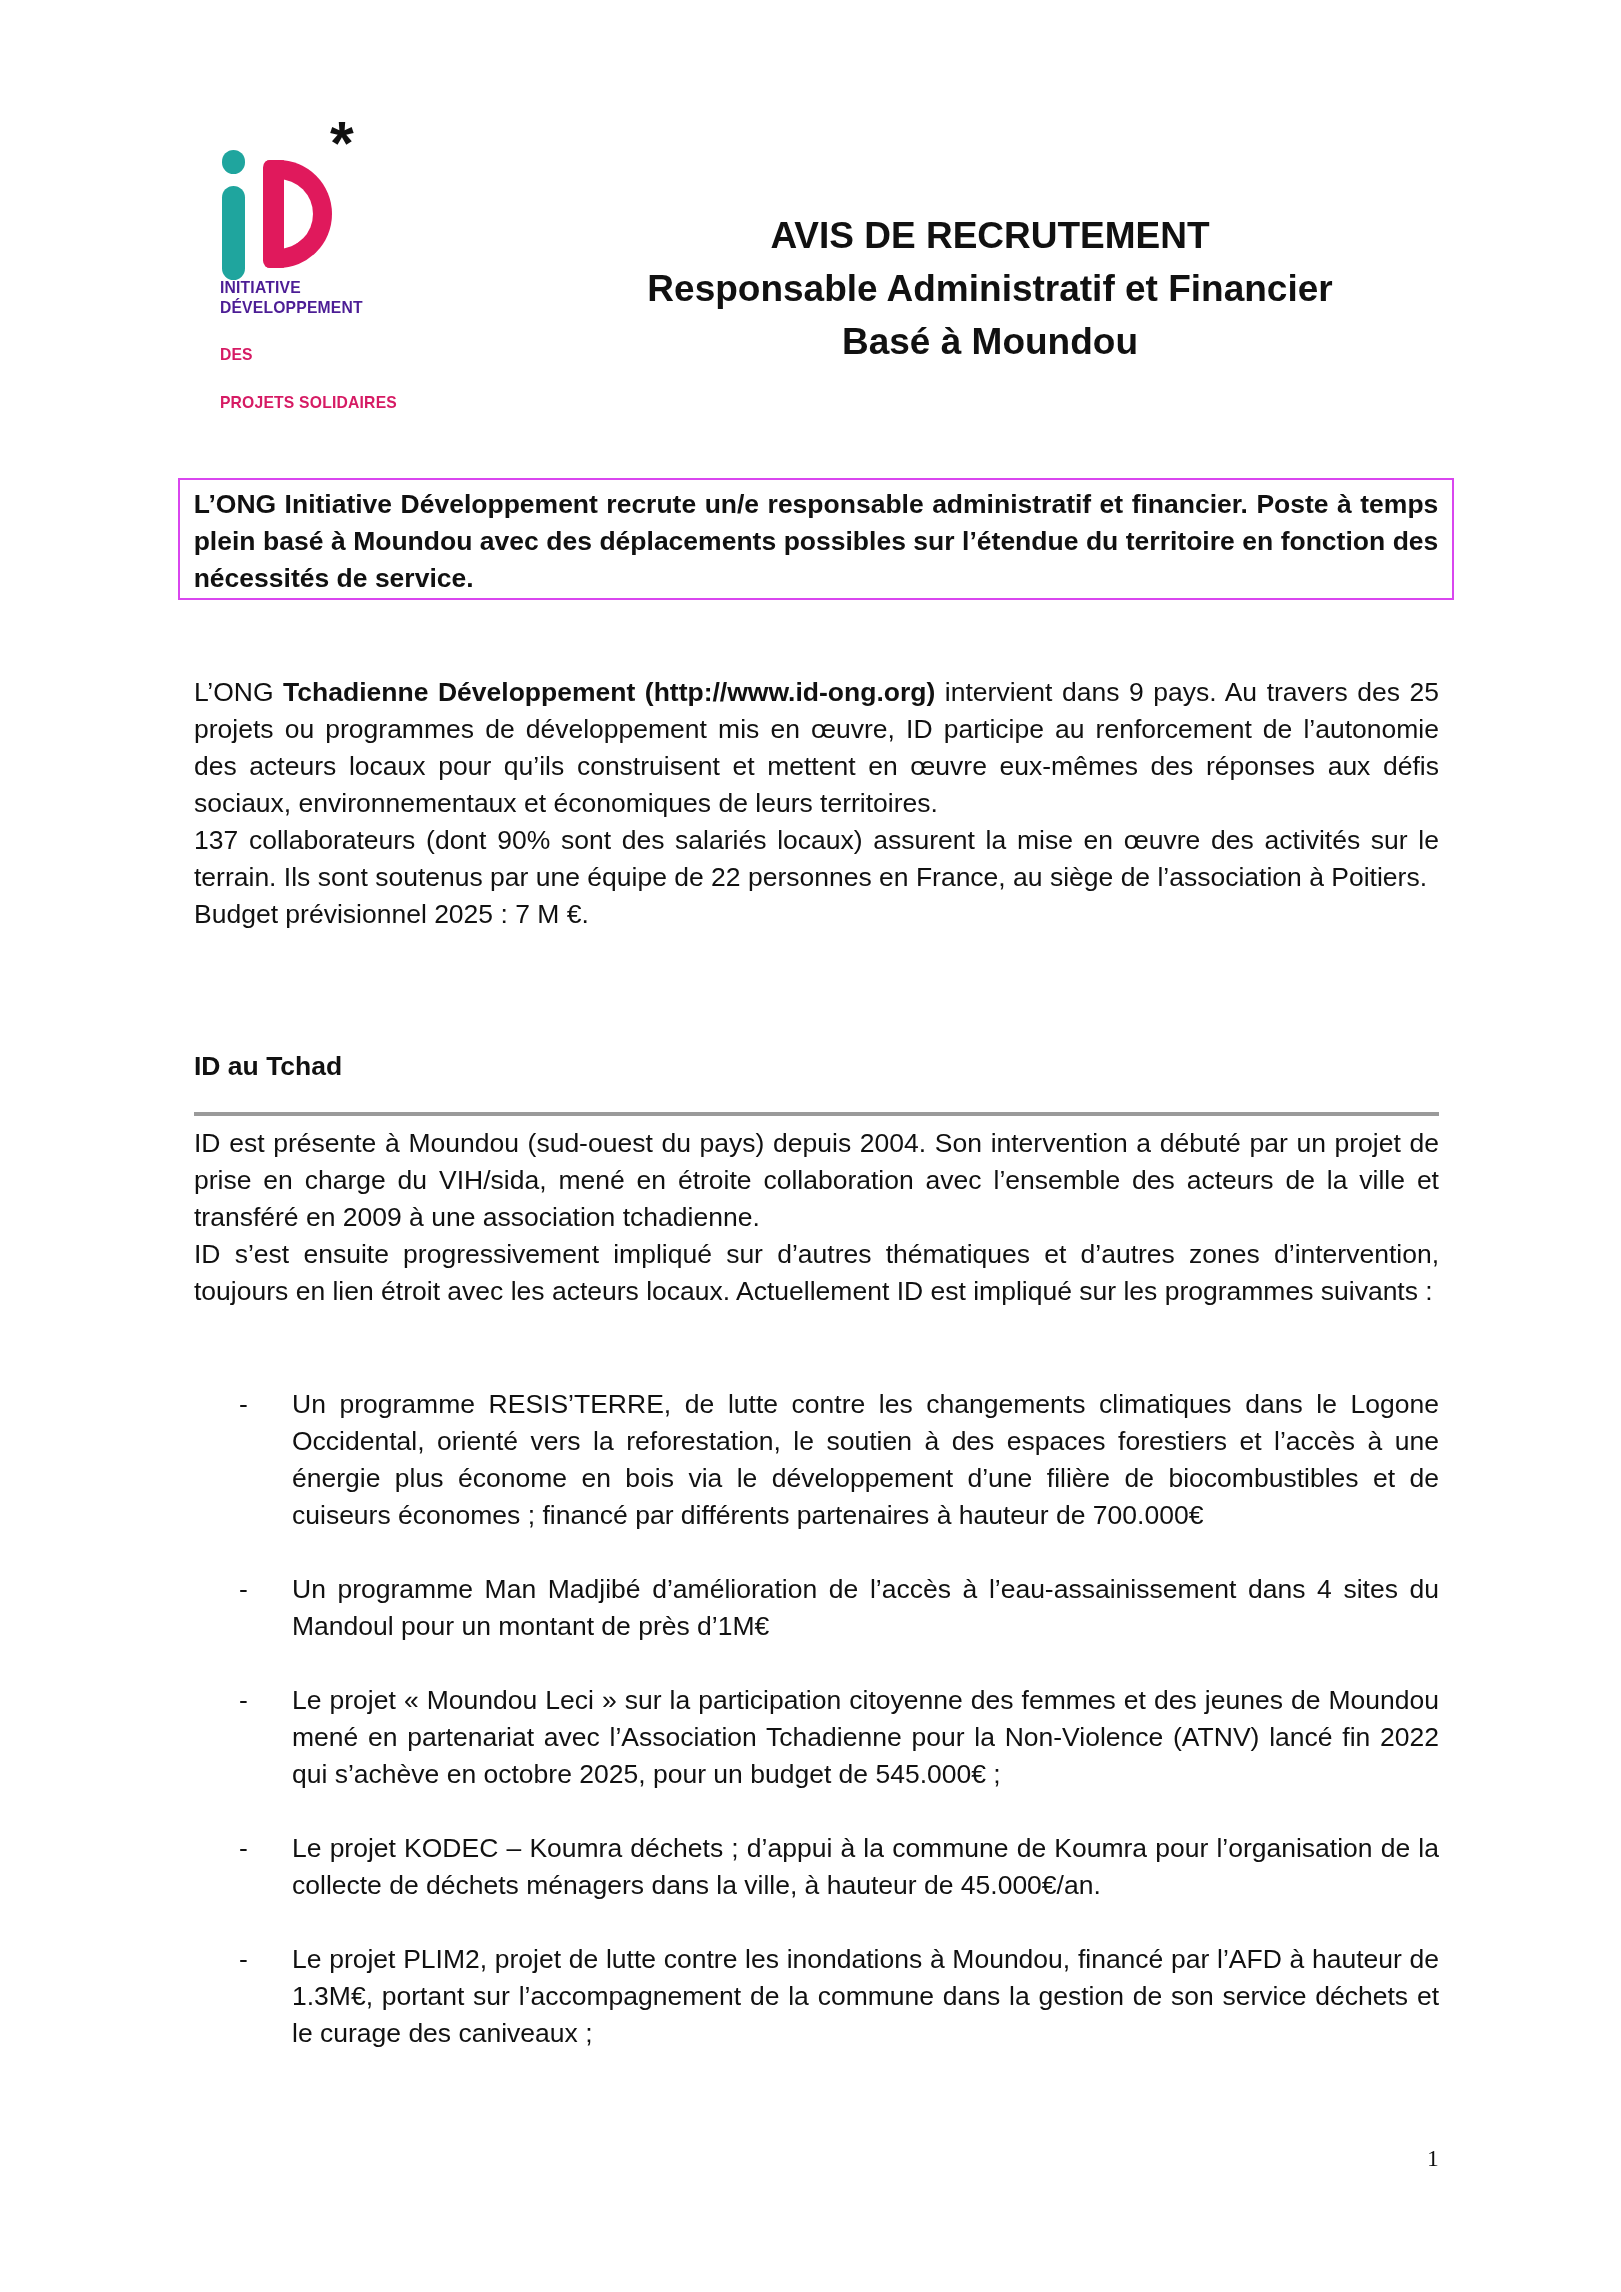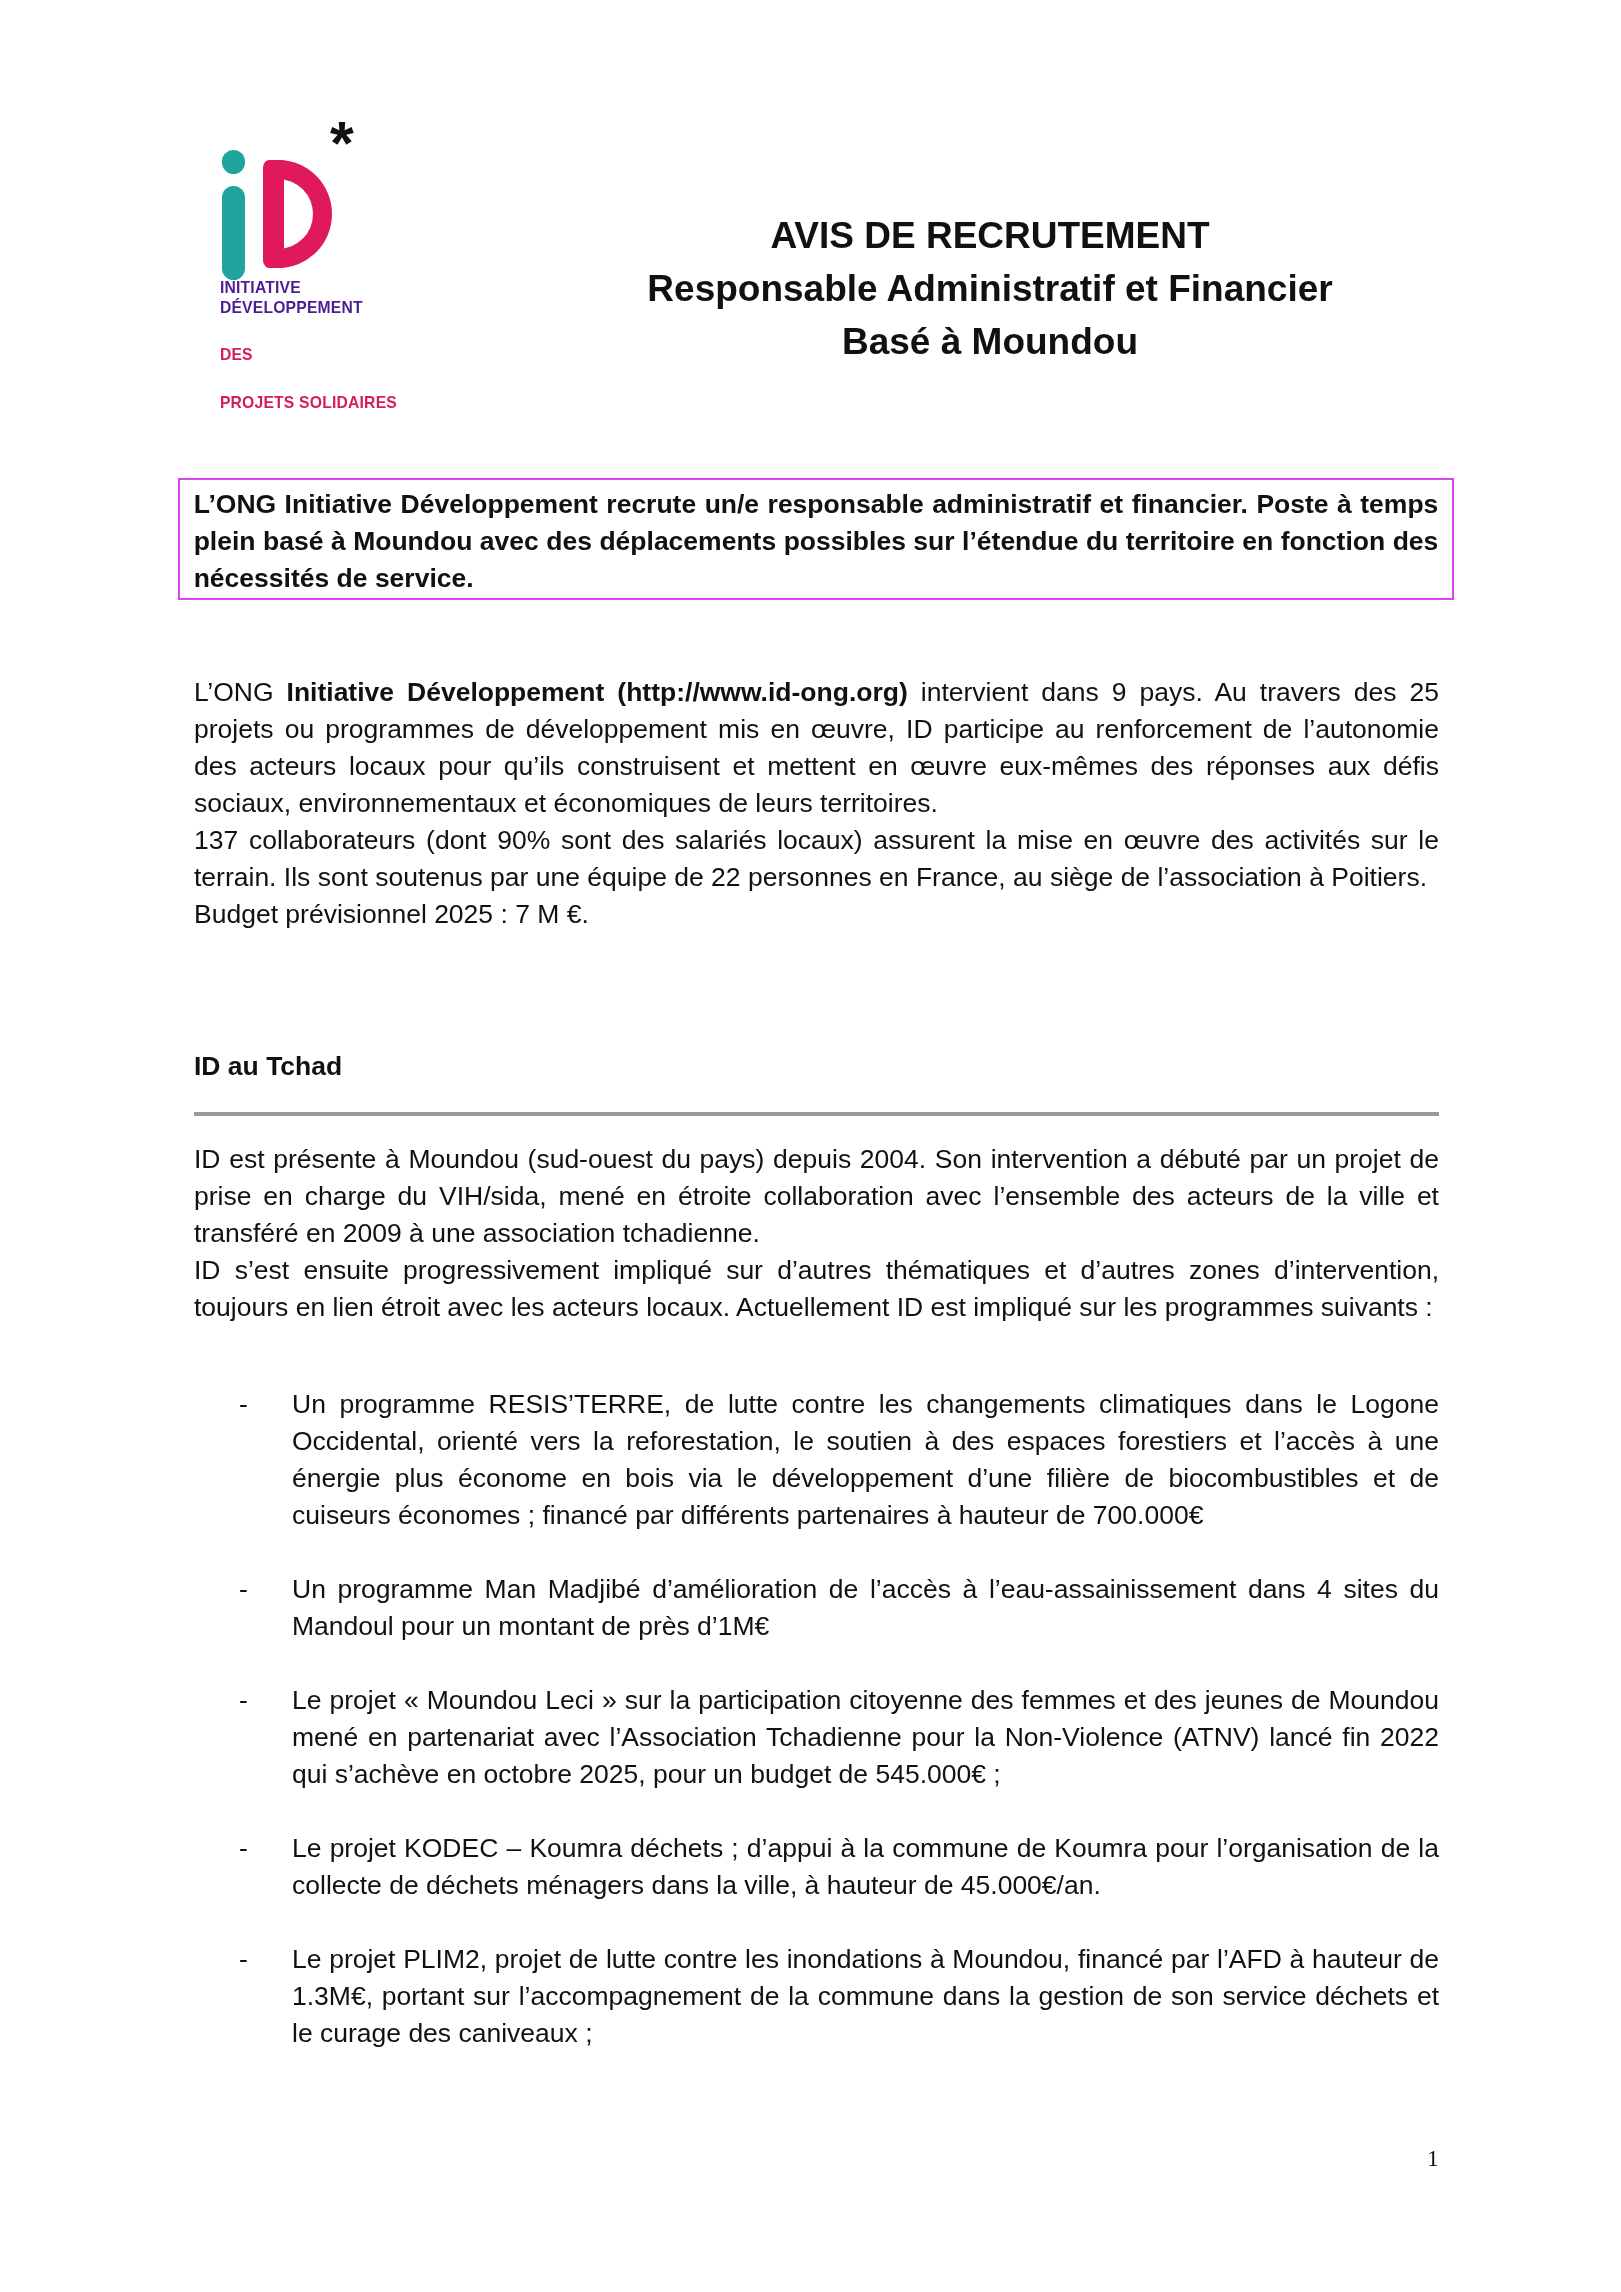--- a/index.html
+++ b/index.html
@@ -21,21 +21,21 @@
 
   .notice-box { position:absolute; left:178px; top:478px; width:1276px; height:122px;
                 border:2px solid #d946ef; box-sizing:border-box; padding:5.9px 13.7px 0 13.7px;
                 font-size:26.5px; line-height:37px; font-weight:bold; text-align:justify; }
 
   .para { position:absolute; left:194px; width:1245px; font-size:26.5px; line-height:37px; text-align:justify; }
   .para b { font-weight:bold; }
   .intro { top:674px; }
   .section-title { position:absolute; left:194px; top:1051px; font-size:26.5px; font-weight:bold; }
   .rule { position:absolute; left:194px; top:1112px; width:1245px; height:3.9px; background:#9a9a9a; }
-  .tchad { top:1125px;margin-top:16px; }
+  .tchad { top:1125px; }
 
   .bullets { position:absolute; left:194px; top:1386px; width:1245px; font-size:26.5px; line-height:37px; }
   .bullet { display:flex; margin-bottom:37px; }
   .bullet .dash { width:98px; flex:0 0 98px; padding-left:45px; box-sizing:border-box; }
   .bullet .txt { flex:1; text-align:justify; }
 
   .page-num { position:absolute; left:1427px; top:2145px; font-family:"Liberation Serif", serif; font-size:23.5px; }
 </style>
 </head>
 <body>
@@ -57,21 +57,21 @@
 
 <div class="title-block">
   <div>AVIS DE RECRUTEMENT</div>
   <div>Responsable Administratif et Financier</div>
   <div>Basé à Moundou</div>
 </div>
 
 <div class="notice-box">L’ONG Initiative Développement recrute un/e responsable administratif et financier. Poste à temps plein basé à Moundou avec des déplacements possibles sur l’étendue du territoire en fonction des nécessités de service.</div>
 
 <div class="para intro">
-  <div><span>L’ONG </span><b>Initiative Développement (http://www.id-ong.org)</b><span> intervient dans 9 pays. Au travers des 25 projets ou programmes de développement mis en œuvre, ID participe au renforcement de l’autonomie des acteurs locaux pour qu’ils construisent et mettent en œuvre eux-mêmes des réponses aux défis sociaux, environnementaux et économiques de leurs territoires.</span></div>
+  <div><span>L’ONG </span><b>Tchadienne Développement (http://www.id-ong.org)</b><span> intervient dans 9 pays. Au travers des 25 projets ou programmes de développement mis en œuvre, ID participe au renforcement de l’autonomie des acteurs locaux pour qu’ils construisent et mettent en œuvre eux-mêmes des réponses aux défis sociaux, environnementaux et économiques de leurs territoires.</span></div>
   <div>137 collaborateurs (dont 90% sont des salariés locaux) assurent la mise en œuvre des activités sur le terrain. Ils sont soutenus par une équipe de 22 personnes en France, au siège de l’association à Poitiers.</div>
   <div>Budget prévisionnel 2025 : 7 M €.</div>
 </div>
 
 <div class="section-title">ID au Tchad</div>
 <div class="rule"></div>
 
 <div class="para tchad">
   <div>ID est présente à Moundou (sud-ouest du pays) depuis 2004.  Son intervention a débuté par un projet de prise en charge du VIH/sida, mené en étroite collaboration avec l’ensemble des acteurs de la ville et transféré en 2009 à une association tchadienne.</div>
   <div>ID s’est ensuite progressivement impliqué sur d’autres thématiques et d’autres zones d’intervention, toujours en lien étroit avec les acteurs locaux. Actuellement ID est impliqué sur les programmes suivants :</div>

